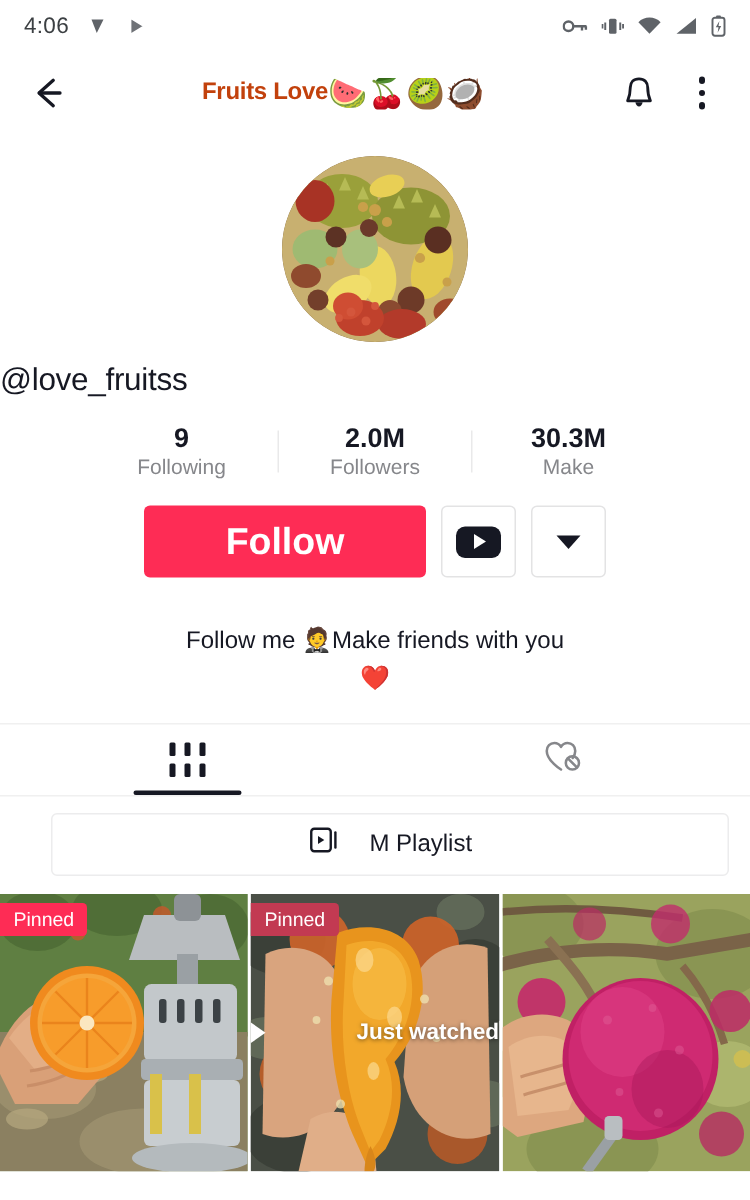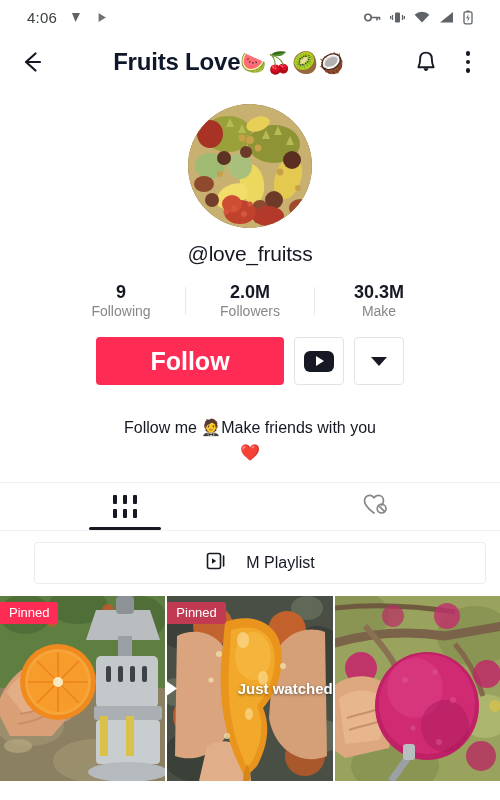--- a/index.html
+++ b/index.html
@@ -8,56 +8,56 @@
     background: #ffffff;
     font-family: "Liberation Sans", sans-serif;
     overflow: hidden;
     color: #161823;
   }
   #app { width: 500px; height: 800px; position: relative; background:#fff; }
 
   
   .statusbar {
     height: 34px; display:flex; align-items:center;
-    padding: 0 27px; justify-content: space-between;
+    padding: 0 16px; justify-content: space-between;
   }
   .sb-left { display:flex; align-items:center; gap:12px; }
   .sb-time { font-size: 15px; color:#3c4043; font-weight:400; letter-spacing:.2px; }
   .sb-right { display:flex; align-items:center; gap:9px; }
   .sb-ico { display:flex; align-items:center; }
 
   
   .header {
     height: 56px; display:flex; align-items:center;
     padding: 0 14px; gap: 6px;
   }
   .hdr-title-wrap {
     flex:1; display:flex; align-items:center; justify-content:center;
     gap:0px; overflow:hidden; white-space:nowrap;
   }
   .hdr-title {
-    font-size: 24px; font-weight: bold; color:#0f172a; letter-spacing:-.2px;
+    font-size: 16px; font-weight: bold; color:#c2410c; letter-spacing:-.2px;
   }
   .hdr-emoji { font-size: 21px; line-height:1; }
   .icon-btn { width:36px; height:36px; display:flex; align-items:center; justify-content:center; }
   .dots { display:flex; flex-direction:column; gap:4px; align-items:center; }
   .dots i { width:4.5px; height:4.5px; border-radius:50%; background:#161823; display:block; }
 
   
   .avatar-wrap { display:flex; justify-content:center; margin-top: 14px; }
   .avatar {
     width:124px; height:124px; border-radius:50%;
     overflow:hidden; position:relative;
     background:#8a6d3b;
   }
   .avatar svg { display:block; }
 
   
   .username {
-    text-align:center; font-size:21px; font-weight:400;
+    text-align:left; font-size:21px; font-weight:400;
     color:#161823; margin-top: 14px; letter-spacing:-.2px;
   }
 
   
   .stats { display:flex; align-items:center; justify-content:center; margin-top: 16px; }
   .stat { width: 128px; text-align:center; }
   .stat-val { font-size:18px; font-weight:bold; color:#161823; }
   .stat-lbl { font-size:14px; color:#86878b; margin-top:0; }
   .stat-div { width:1px; height:28px; background:#e9e9ea; }
 

